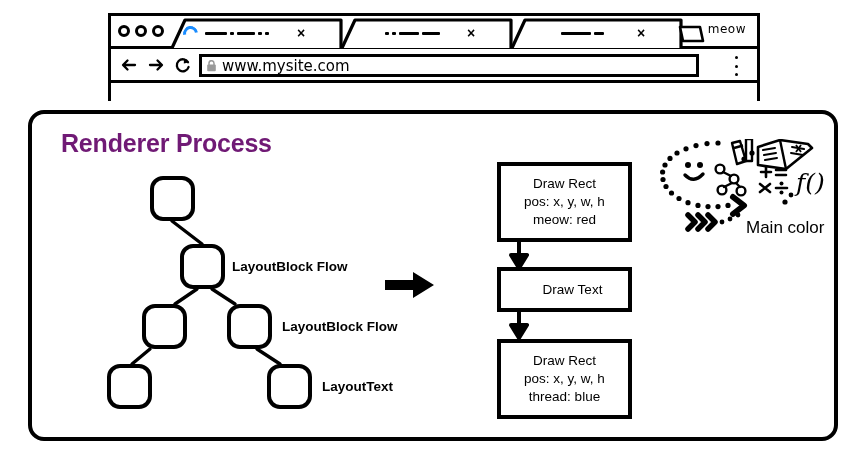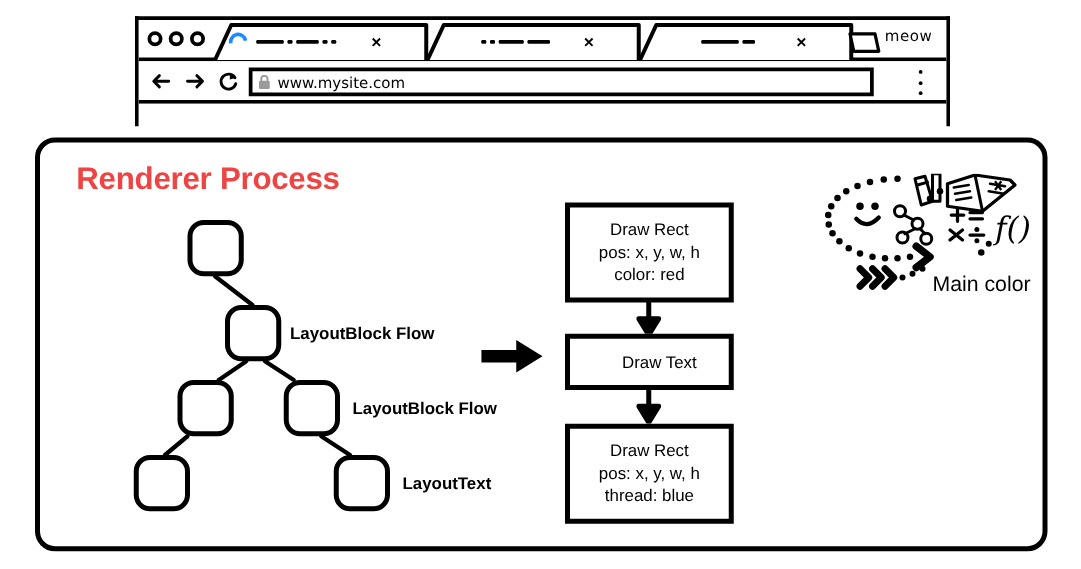--- a/index.html
+++ b/index.html
@@ -155,21 +155,21 @@
     align-items: center;
     padding-left: 4px;
   }
   #lock-icon {
     width: 11px;
     height: 12px;
     flex: 0 0 auto;
     margin-right: 5px;
   }
   #url-text {
-    font-size: 12px;
+    font-size: 15px;
     color: #000;
     font-family: "DejaVu Sans", sans-serif;
     white-space: nowrap;
   }
   #menu-button {
     position: absolute;
     right: 18px;
     top: 7px;
     width: 6px;
     height: 20px;
@@ -204,21 +204,21 @@
     box-sizing: border-box;
     background: #fff;
   }
   #panel-title {
     position: absolute;
     left: 29px;
     top: 15px;
     font-size: 25px;
     font-weight: bold;
     letter-spacing: -0.2px;
-    color: #ef4444;
+    color: #701a75;
   }
 
   
   #layout-tree {
     position: absolute;
     left: 0; top: 0;
     width: 400px;
     height: 331px;
     pointer-events: none;
   }
@@ -251,20 +251,21 @@
   
   .paint-box {
     position: absolute;
     border: 4px solid #000;
     box-sizing: border-box;
     background: #fff;
     display: flex;
     flex-direction: column;
     align-items: center;
     justify-content: center;
+    margin-left: 45px;
   }
   .paint-line {
     font-size: 13.5px;
     color: #000;
     line-height: 18px;
     white-space: nowrap;
   }
   .box-arrow {
     position: absolute;
     width: 20px;
@@ -423,21 +424,21 @@
     <div class="tree-label" style="left:250px; top:205px;">LayoutBlock Flow</div>
     <div class="tree-label" style="left:290px; top:265px;">LayoutText</div>
 
     <svg id="flow-arrow" viewBox="0 0 50 32">
       <path d="M 0 11 L 28 11 L 28 3 L 49 16 L 28 29 L 28 21 L 0 21 Z" fill="#000"></path>
     </svg>
 
     <div class="paint-box" style="left:420px; top:48px; width:135px; height:80px;">
       <span class="paint-line">Draw Rect</span>
       <span class="paint-line">pos: x, y, w, h</span>
-      <span class="paint-line">color: red</span>
+      <span class="paint-line">meow: red</span>
     </div>
 
     <svg class="box-arrow" viewBox="0 0 20 28" style="top:127px;">
       <path d="M 10 0 L 10 16 M 2 14 L 10 27 L 18 14 Z" fill="#000" stroke="#000" stroke-width="4" stroke-linejoin="round"></path>
     </svg>
 
     <div class="paint-box" style="left:420px; top:153px; width:135px; height:45px;padding-left:16px;">
       <span class="paint-line">Draw Text</span>
     </div>
 

